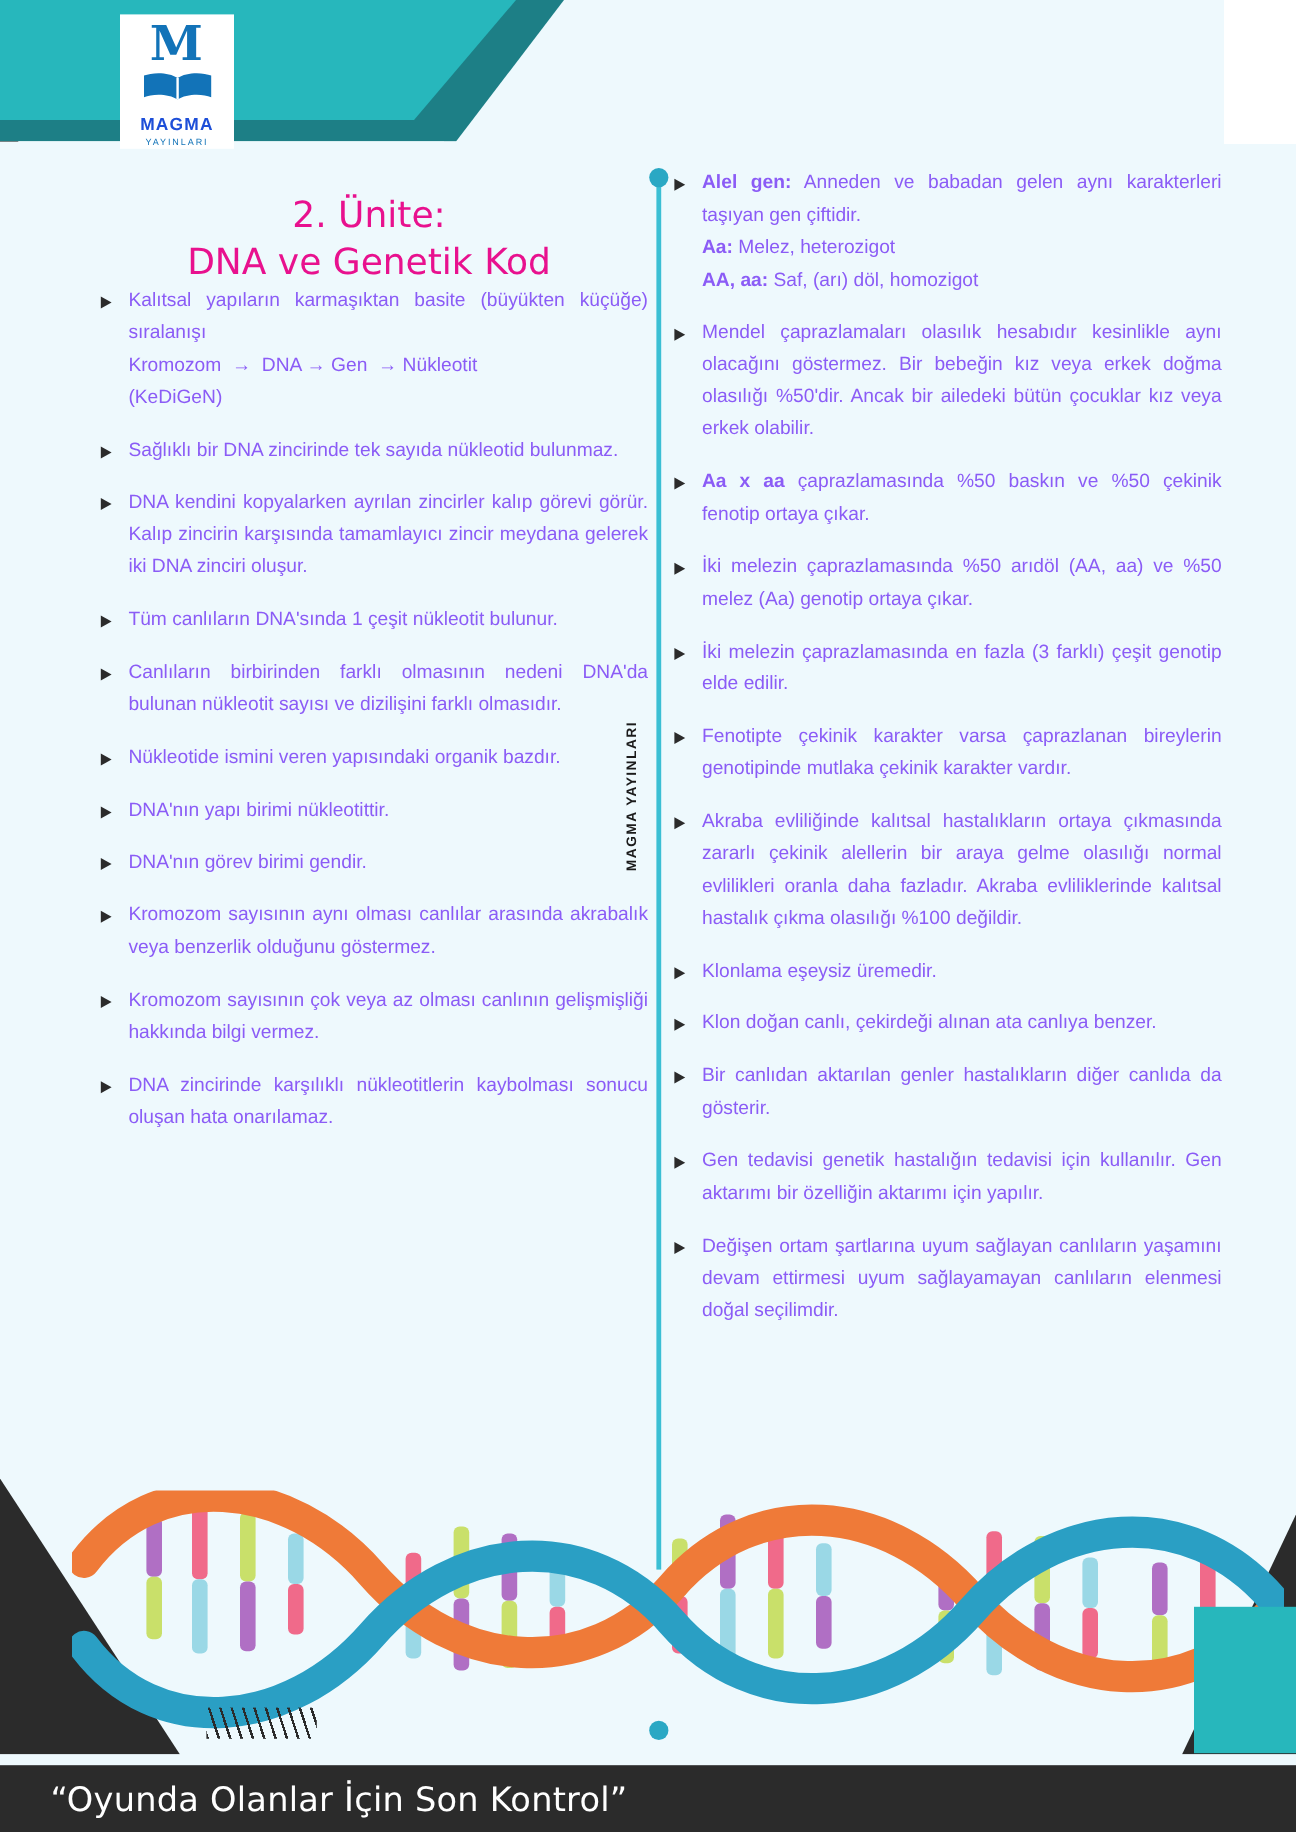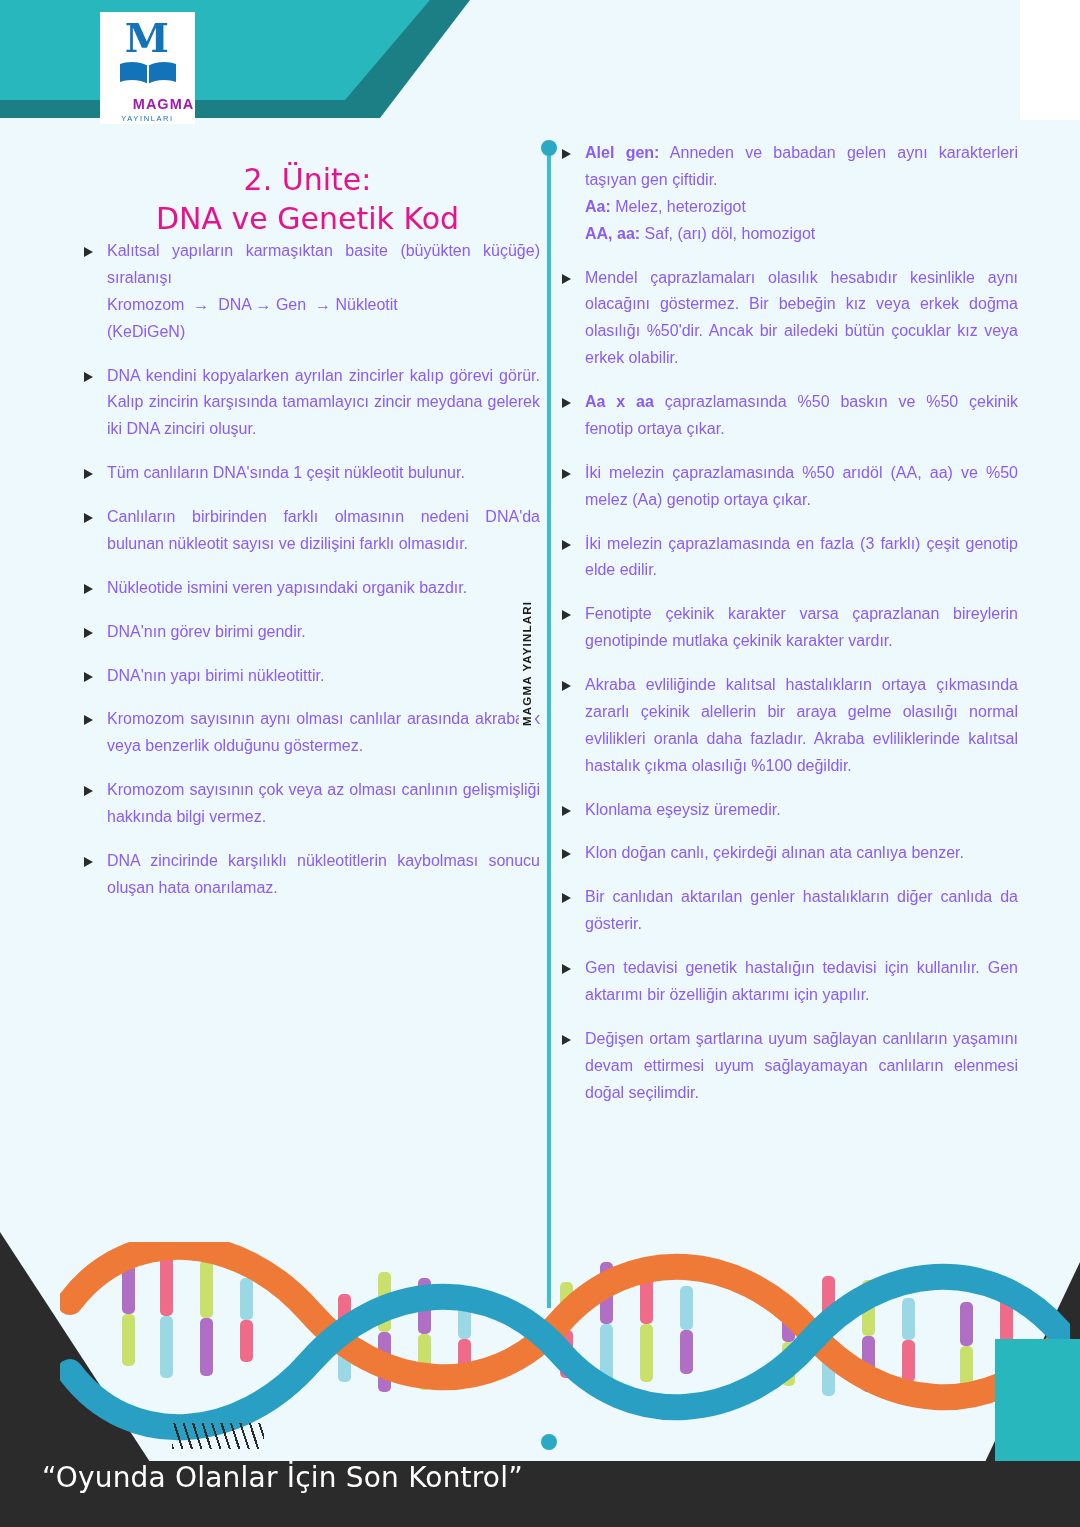--- a/index.html
+++ b/index.html
@@ -88,23 +88,22 @@
     font-weight: bold;
     color: #1273b8;
     line-height: 1;
     letter-spacing: 1px;
   }
   .logo-book { margin-top: 2px; }
   .logo-name {
     font-size: 14.5px;
     letter-spacing: 1px;
     font-weight: bold;
-    color: #a21caf;
+    color: #1d4ed8;
     margin-top: 6px;
-    padding-left: 32px;
   }
   .logo-sub {
     font-size: 7.5px;
     letter-spacing: 1.6px;
     color: #1273b8;
     margin-top: 2px;
   }
 
   
   .content {
@@ -207,23 +206,24 @@
     width: 92px;
     height: 26px;
     z-index: 6;
     background: repeating-linear-gradient(72deg, #2b2b2b 0 2px, transparent 2px 9px);
   }
 
   
   .footer {
     position: absolute;
     left: 0; bottom: 0;
-    width: 1080px; height: 66px;
+    width: 1080px; height: 56px;
     background: #2b2b2b;
     display: flex;
+    align-items: center;
     z-index: 9;
   }
   .footer-text {
     color: #ffffff;
     font-family: "DejaVu Sans", sans-serif;
     font-size: 28px;
     padding-left: 42px;
     letter-spacing: 0.2px;
   }
   .footer-teal {
@@ -269,26 +269,27 @@
       <div class="title">
         <span>2. Ünite:</span>
         <span>DNA ve Genetik Kod</span>
       </div>
 
       <ul class="bullets">
         <li>
           Kalıtsal yapıların karmaşıktan basite (büyükten küçüğe) sıralanışı<br>
           Kromozom &nbsp;→&nbsp; DNA → Gen &nbsp;→ Nükleotit<br>(KeDiGeN)
         </li>
+        <li>Sağlıklı bir DNA zincirinde tek sayıda nükleotid bulunmaz.</li>
         <li>DNA kendini kopyalarken ayrılan zincirler kalıp görevi görür. Kalıp zincirin karşısında tamamlayıcı zincir meydana gelerek iki DNA zinciri oluşur.</li>
         <li>Tüm canlıların DNA'sında 1 çeşit nükleotit bulunur.</li>
         <li>Canlıların birbirinden farklı olmasının nedeni DNA'da bulunan nükleotit sayısı ve dizilişini farklı olmasıdır.</li>
         <li>Nükleotide ismini veren yapısındaki organik bazdır.</li>
+        <li>DNA'nın yapı birimi nükleotittir.</li>
         <li>DNA'nın görev birimi gendir.</li>
-        <li>DNA'nın yapı birimi nükleotittir.</li>
         <li>Kromozom sayısının aynı olması canlılar arasında akrabalık veya benzerlik olduğunu göstermez.</li>
         <li>Kromozom sayısının çok veya az olması canlının gelişmişliği hakkında bilgi vermez.</li>
         <li>DNA zincirinde karşılıklı nükleotitlerin kaybolması sonucu oluşan hata onarılamaz.</li>
       </ul>
     </div>
 
     <div class="col-right">
       <ul class="bullets">
 
         <li>

